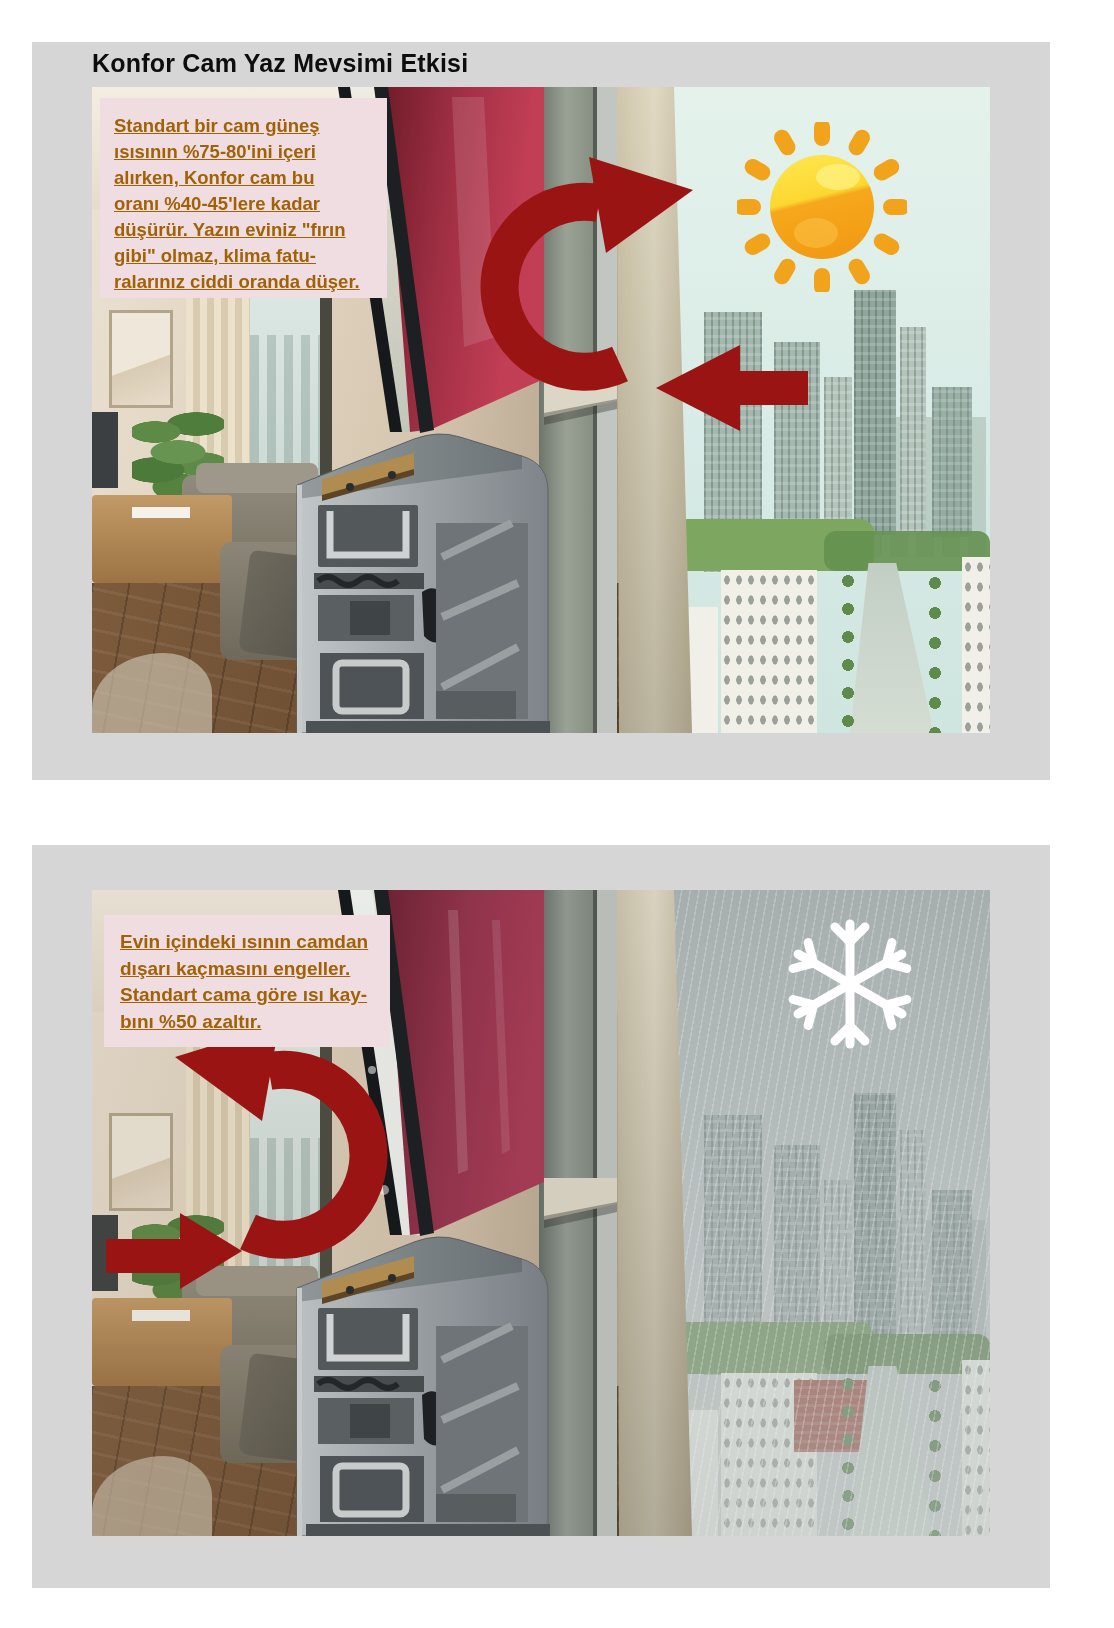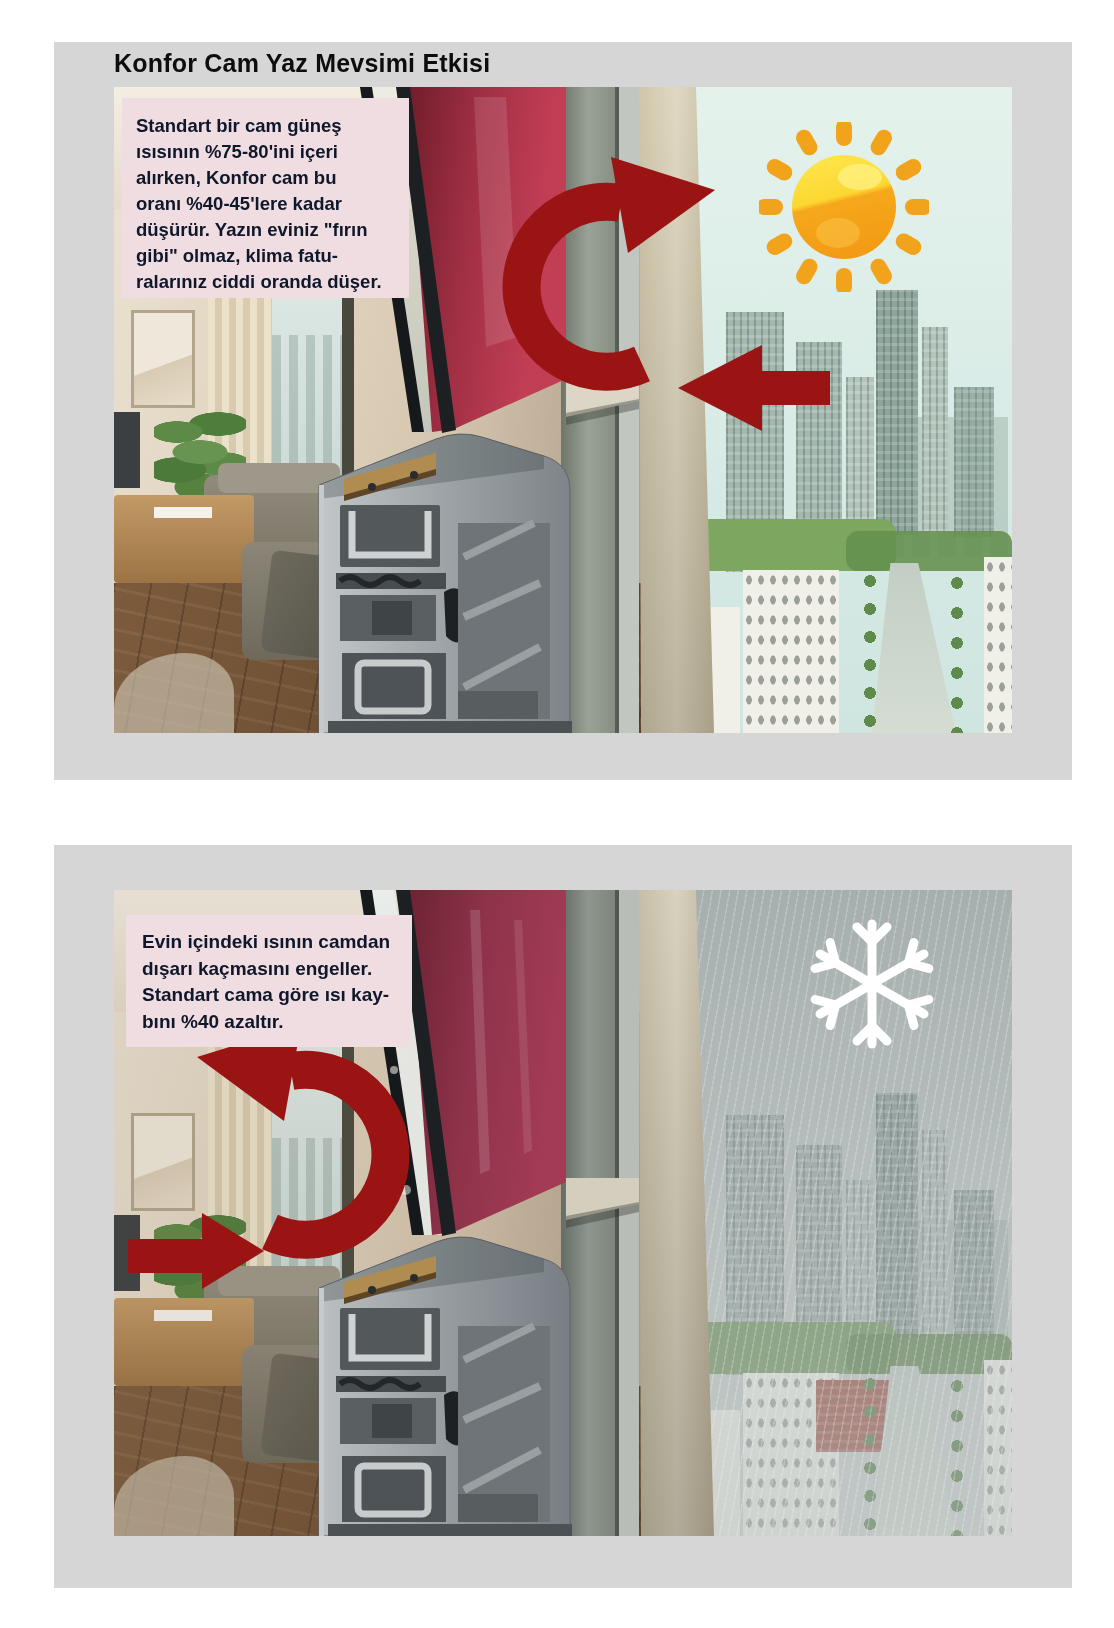--- a/index.html
+++ b/index.html
@@ -1,17 +1,17 @@
 <!DOCTYPE html>
 <html><head>
 <meta charset="utf-8">
 <style>
   html,body{margin:0;padding:0;}
   body{width:1114px;height:1628px;background:#ffffff;font-family:"Liberation Sans",sans-serif;position:relative;overflow:hidden;}
-  .panel{position:absolute;left:54px;width:1018px;background:#d6d6d6;}
+  .panel{position:absolute;left:32px;width:1018px;background:#d6d6d6;}
   .panel.summer{top:42px;height:738px;}
   .panel.winter{top:845px;height:743px;}
   .panel-title{position:absolute;left:60px;top:7px;margin:0;font-size:25px;font-weight:bold;color:#0d0d0d;letter-spacing:.2px;}
   .photo{position:absolute;left:60px;top:45px;width:898px;height:646px;overflow:hidden;background:#d8d2c2;}
   .photo *{position:absolute;}
   
   .interior{left:0;top:0;width:590px;height:646px;background:linear-gradient(105deg,#ece3d4 0%,#ddcfba 40%,#ccbaa2 75%);}
   .ceiling{left:0;top:0;width:100%;height:122px;background:linear-gradient(#f4eee2,#e6dccb);}
   .tv{left:0;top:325px;width:26px;height:76px;background:#3c3f41;}
   .art{left:17px;top:223px;width:58px;height:92px;background:linear-gradient(160deg,#efe8da 55%,#d9cbb4 56%,#e7ddcb);border:3px solid #b3a58c;}
@@ -59,21 +59,21 @@
   .treeL{left:166px;top:486px;width:16px;height:160px;background-image:radial-gradient(circle 6px at 8px 8px,var(--tree) 95%,rgba(0,0,0,0) 96%);background-size:16px 28px;}
   .treeR{left:252px;top:486px;width:18px;height:160px;background-image:radial-gradient(circle 6px at 9px 10px,var(--tree) 95%,rgba(0,0,0,0) 96%);background-size:18px 30px;}
   .fog{left:0;top:0;width:100%;height:100%;background:linear-gradient(rgba(196,203,201,.18),rgba(185,193,191,.55));display:none;}
   .rain{left:0;top:0;width:100%;height:100%;background:repeating-linear-gradient(100deg,rgba(0,0,0,0) 0 7px,rgba(240,245,244,.32) 7px 8.5px);opacity:.75;display:none;}
   .winter .fog,.winter .rain{display:block;}
   .summer{--sky-a:#e5f2ec;--sky-b:#d8ebe6;--sky-c:#cfe5e0;--bldg-a:#a3b8ae;--bldg-b:#8ea69b;--bldg-c:#b3c5bb;--bldg-far:#9eb3a8;--white-bldg:#f1f0e8;--green-a:#7da761;--green-b:#659150;--road-a:#c2cec4;--road-b:#d5ddd3;--tree:#5e8b4b;}
   .winter{--sky-a:#9fa8a8;--sky-b:#b8bfbe;--sky-c:#c7cdcc;--bldg-a:#97a4a2;--bldg-b:#879694;--bldg-c:#a6b1af;--bldg-far:#93a09e;--white-bldg:#e9e9e3;--green-a:#6e8f5c;--green-b:#597c48;--road-a:#b9c3bd;--road-b:#cfd6d0;--tree:#567a48;}
   
   svg.layer{left:0;top:0;width:898px;height:646px;}
   .winter .clear-pane{fill:rgba(233,240,239,.78);}
-  .note{background:#efdde1;color:#0f172a;font-weight:bold;white-space:pre-line;box-sizing:border-box;}
+  .note{background:#efdde1;color:#a16207;font-weight:bold;white-space:pre-line;box-sizing:border-box;text-decoration:underline;}
   .summer .note{left:8px;top:11px;width:287px;height:200px;padding:15px 10px 0 14px;font-size:18.5px;line-height:26px;}
   .winter .note{left:12px;top:25px;width:286px;height:132px;padding:14px 10px 0 16px;font-size:19px;line-height:26.5px;}
   .sun-wrap{left:645px;top:35px;width:170px;height:170px;}
   .snow-wrap{left:683px;top:18px;width:150px;height:150px;}
 </style>
 </head>
 <body>
 
 <section class="panel summer">
   <h2 class="panel-title">Konfor Cam Yaz Mevsimi Etkisi</h2>
@@ -402,15 +402,15 @@
         <polygon points="187,135 170,231 83,167"></polygon>
       </g>
       <g fill="#9b1414">
         <rect x="14" y="349" width="76" height="34"></rect>
         <polygon points="88,323 88,399 150,361"></polygon>
       </g>
     </svg>
     <div class="note">Evin içindeki ısının camdan
 dışarı kaçmasını engeller.
 Standart cama göre ısı kay-
-bını %40 azaltır.</div>
+bını %50 azaltır.</div>
   </div>
 </section>
 
 </body></html>

